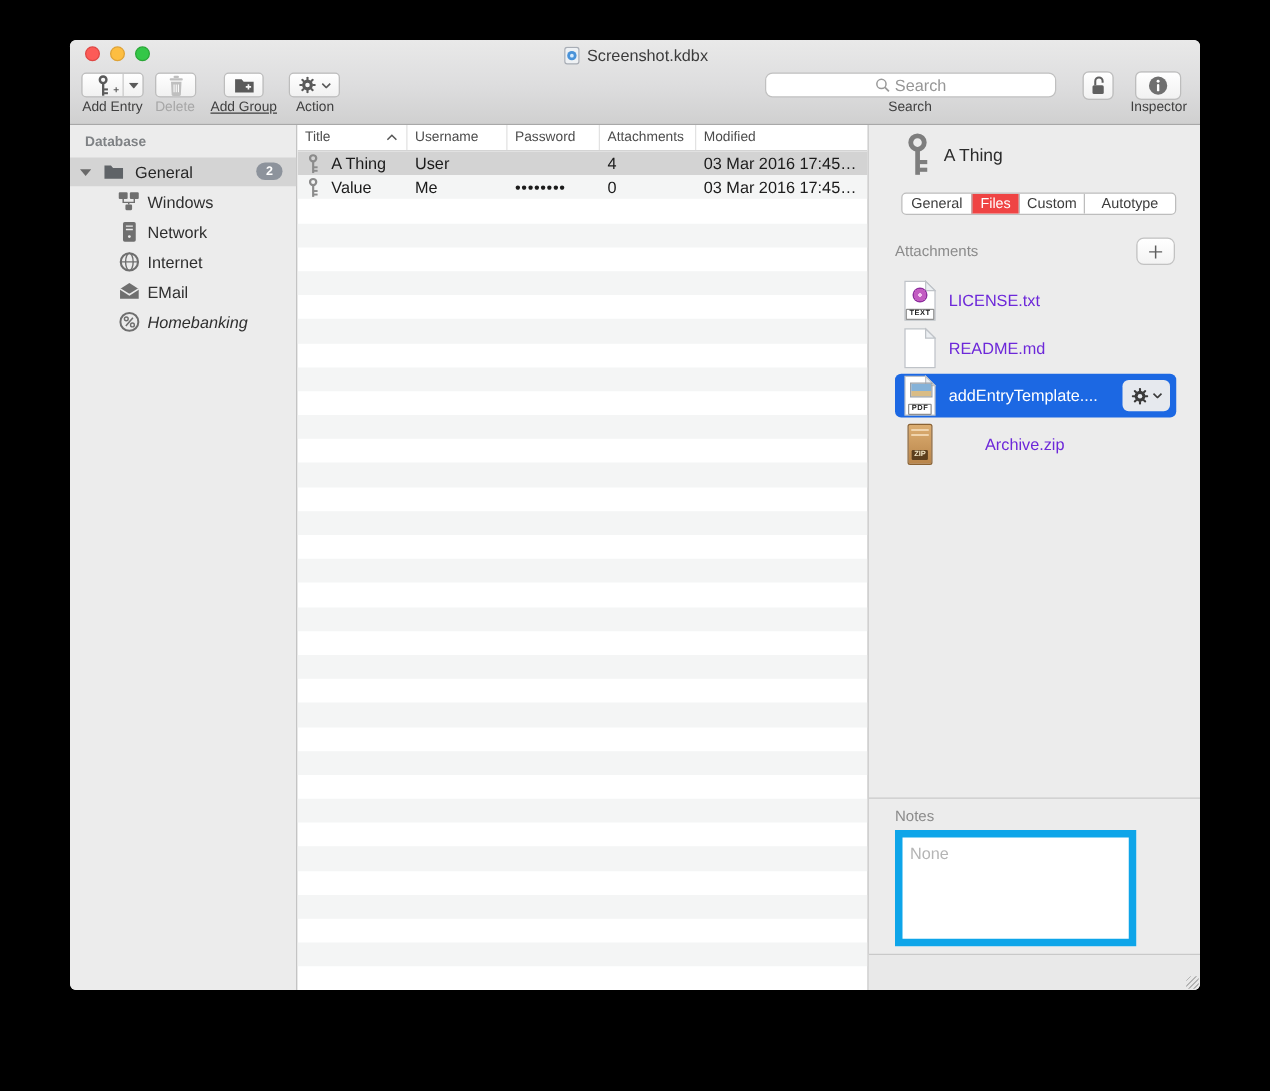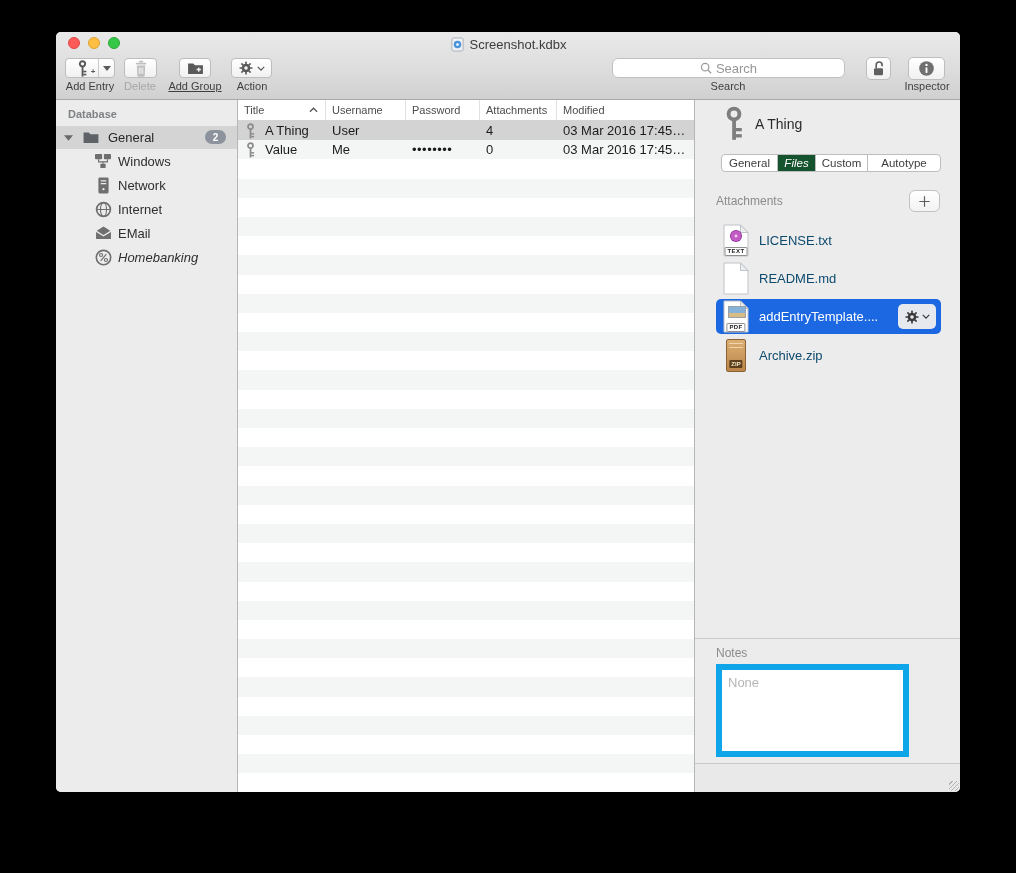--- a/index.html
+++ b/index.html
@@ -71,29 +71,29 @@
   .c-title .keyico{margin-left:7px;width:11px;height:16px;color:#8b8b8b;flex:none;display:flex;}
   .c-title span{margin-left:9px;}
   .c-user{width:80px;}.c-pass{width:74px;letter-spacing:.5px;}.c-att{width:77px;}.c-mod{flex:1;}
   
   .inspector{width:265px;flex:none;background:#ececec;position:relative;box-sizing:border-box;}
   .insp-key{position:absolute;left:27px;top:6px;width:24px;height:35px;color:#7e7e7e;}
   .insp-title{position:absolute;left:60px;top:16px;font-size:14px;color:#2b2b2b;}
   .tabs{position:absolute;left:26px;top:54px;width:220px;height:18px;display:flex;background:#fff;border:1px solid #bdbdbd;border-radius:4px;box-sizing:border-box;overflow:hidden;}
   .tab{box-sizing:border-box;font-size:11.5px;color:#3c3c3c;text-align:center;line-height:16px;border-left:1px solid #bdbdbd;}
   .tab:first-child{border-left:none;}
-  .tab.active{background:#14532d;color:#fff;font-style:italic;}
+  .tab.active{background:#ef4444;color:#fff;}
   .tw0{width:55px;}.tw1{width:38px;}.tw2{width:52px;}.tw3{width:73px;}
   .sec-label{position:absolute;left:21px;font-size:12px;color:#8b8b8b;}
   .plus-btn{position:absolute;left:214px;top:90px;width:31px;height:22px;box-sizing:border-box;
     background:linear-gradient(#ffffff,#f3f3f3);border:1px solid #c2c2c2;border-radius:6px;
     display:flex;align-items:center;justify-content:center;color:#5e5e5e;}
   .file-row{position:absolute;left:21px;right:19px;height:35px;display:flex;align-items:center;border-radius:5px;}
   .file-row.selected{background:#1c68e3;}
-  .file-row .fname{margin-left:10px;font-size:13px;color:#0c4a6e;white-space:nowrap;overflow:hidden;}
+  .file-row .fname{margin-left:10px;font-size:13px;color:#6d28d9;white-space:nowrap;overflow:hidden;}
   .file-row.selected .fname{color:#fff;}
   .file-icon{position:relative;width:26px;height:33px;margin-left:7px;flex:none;}
   .plaque{position:absolute;bottom:1px;left:50%;transform:translateX(-50%);
     background:#fff;border:1px solid #909090;border-radius:1px;color:#222;
     font-size:6px;line-height:7px;padding:0 2px;letter-spacing:.4px;font-weight:bold;white-space:nowrap;}
   .flower{position:absolute;left:7px;top:6px;width:12px;height:12px;border-radius:50%;
     background:radial-gradient(circle at 50% 50%, #f2c7ef 0 18%, #c25cc2 19% 60%, #8e2f9e 61% 100%);}
   .pdf-thumb{position:absolute;left:5px;top:6px;width:16px;height:10px;border:1px solid #9aa0a6;
     background:linear-gradient(#85b2d8 0 55%, #d9bc85 55% 100%);}
   .zip-body{position:absolute;left:3px;top:0;width:20px;height:33px;border-radius:2px;
@@ -513,21 +513,21 @@
               </svg>
             </span>
           <span>
               <svg width="8" height="5">
                 <use href="#s-chevron-down"></use>
               </svg>
             </span>
         </div>
       </div>
 
-      <div class="file-row" style="top:238px;">
+      <div class="file-row" style="top:238px;gap:29px;">
         <div class="file-icon">
           <div class="zip-body">
               <div class="ridges"></div>
               <span class="zip-plaque">ZIP</span>
             </div>
         </div>
         <span class="fname">Archive.zip</span>
       </div>
 
       <div class="divider" style="top:538px;"></div>

